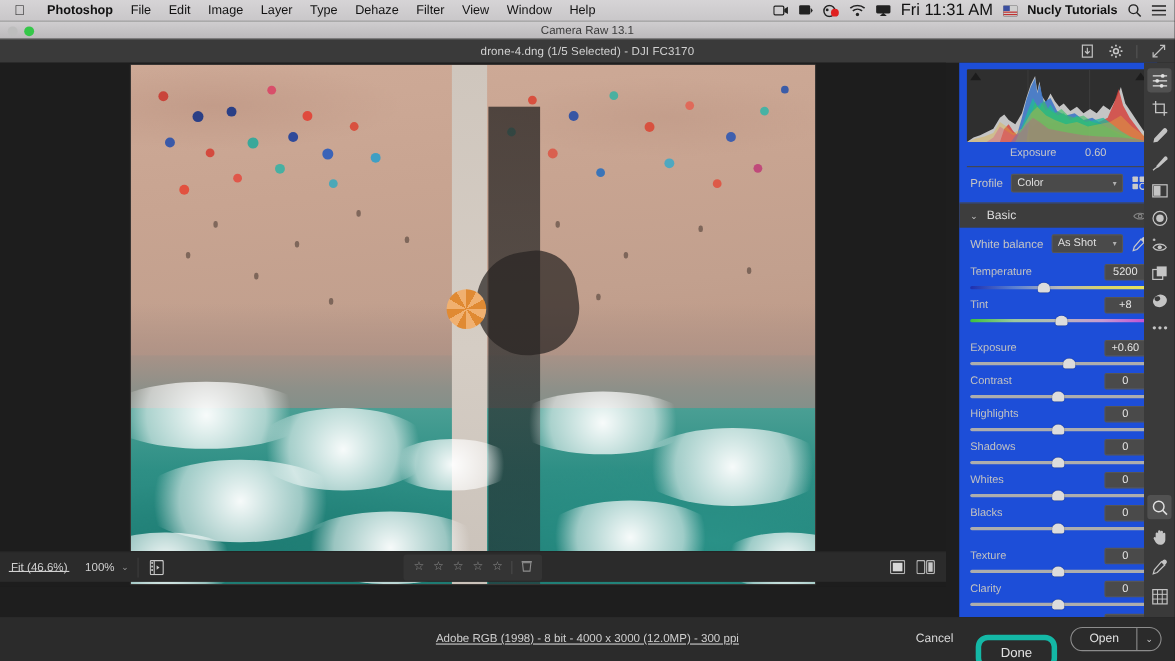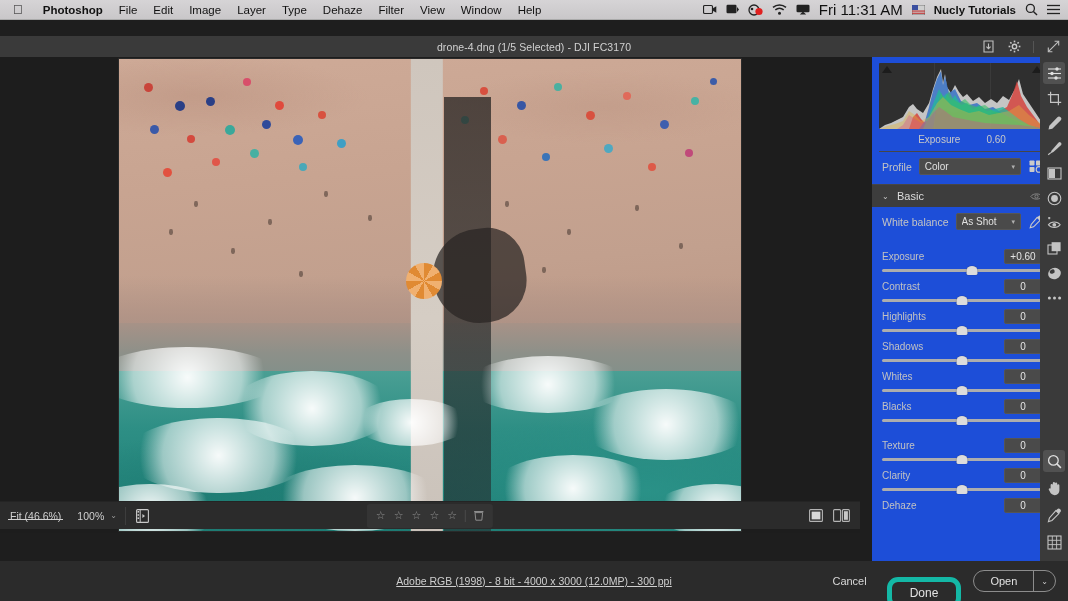--- a/index.html
+++ b/index.html
@@ -304,20 +304,27 @@
       <span class="mi">
         <svg width="13" height="11" viewBox="0 0 13 11">
             <line x1="0" y1="1.5" x2="13" y2="1.5" stroke="#222" stroke-width="1.3"></line>
             <line x1="0" y1="5.5" x2="13" y2="5.5" stroke="#222" stroke-width="1.3"></line>
             <line x1="0" y1="9.5" x2="13" y2="9.5" stroke="#222" stroke-width="1.3"></line>
           </svg>
       </span>
     </div>
   </div>
 
+  <div class="titlebar">
+    <div class="traffic">
+      <span class="tl red"></span>
+      <span class="tl grn"></span>
+    </div>
+    <span class="title-text">Camera Raw 13.1</span>
+  </div>
 
   <div class="filebar">
     <span class="file-text">drone-4.dng (1/5 Selected)  -  DJI FC3170</span>
     <div class="filebar-icons">
       <span class="fb-ic">
         <svg width="13" height="13" viewBox="0 0 13 13">
             <path d="M2 1 h9 v11 h-9 z" fill="none" stroke="#c0c0c0" stroke-width="1.1"></path>
             <path d="M6.5 3.5 v5 M4.4 6.6 L6.5 8.7 L8.6 6.6" fill="none" stroke="#c0c0c0" stroke-width="1.1"></path>
           </svg>
       </span>
@@ -530,20 +537,42 @@
         <span class="sc">▾</span>
       </span>
       <span class="ic-btn">
         <svg width="14" height="14" viewBox="0 0 14 14">
             <path d="M9.4 1.2 a2 2 0 0 1 2.9 2.9 l-1.2 1.2 -2.9 -2.9 z" fill="#cacaca"></path>
             <path d="M8.2 2.4 L11.1 5.3 L4.6 11.8 L1.2 12.8 L2.2 9.4 Z" fill="none" stroke="#cacaca" stroke-width="1.1"></path>
           </svg>
       </span>
     </div>
 
+    <div>
+      <div class="ctrl">
+        <div class="ctrl-top">
+          <span class="ctrl-lbl">Temperature</span>
+          <span class="ctrl-val">5200</span>
+        </div>
+        <div class="slider">
+          <div class="track temp"></div>
+          <div class="knob" style="left:42%"></div>
+        </div>
+      </div>
+      <div class="ctrl">
+        <div class="ctrl-top">
+          <span class="ctrl-lbl">Tint</span>
+          <span class="ctrl-val">+8</span>
+        </div>
+        <div class="slider">
+          <div class="track tint"></div>
+          <div class="knob" style="left:52%"></div>
+        </div>
+      </div>
+    </div>
 
     <div class="grp-gap"></div>
 
     <div>
       <div class="ctrl">
         <div class="ctrl-top">
           <span class="ctrl-lbl">Exposure</span>
           <span class="ctrl-val">+0.60</span>
         </div>
         <div class="slider">

